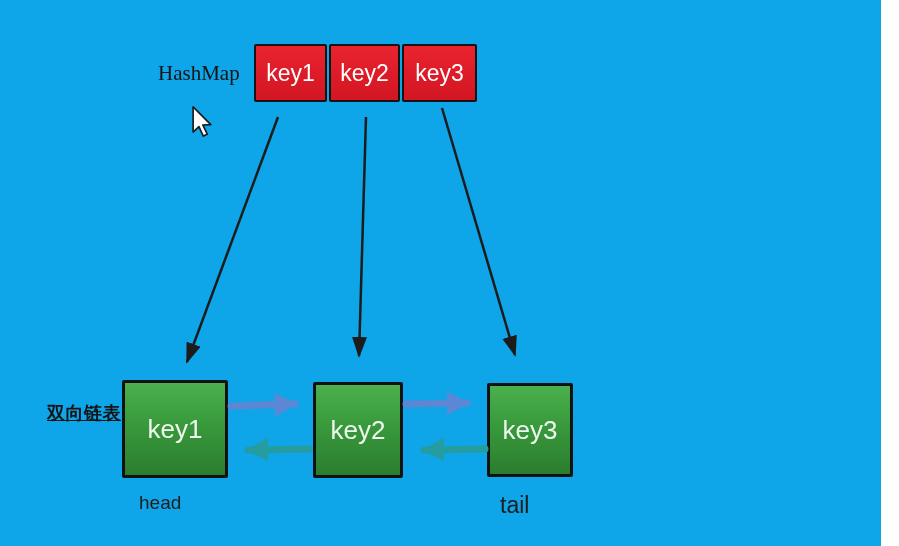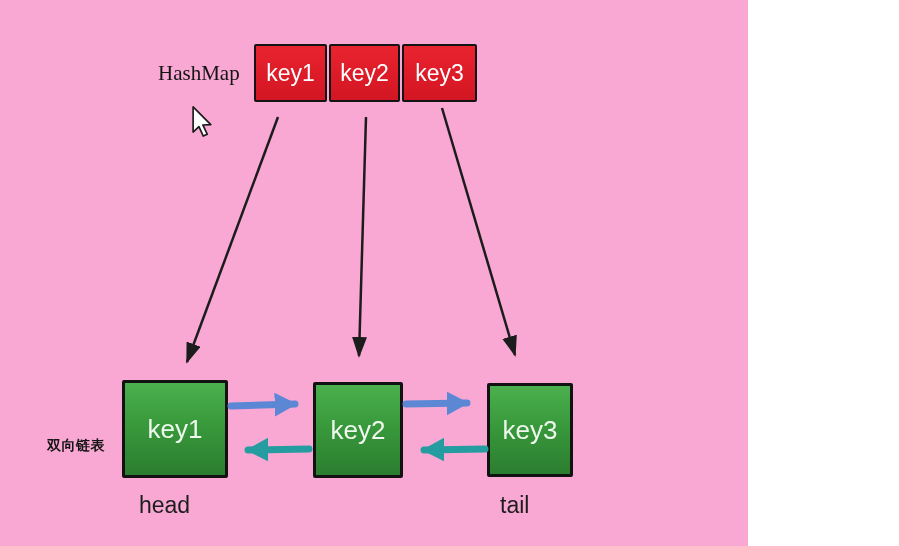--- a/index.html
+++ b/index.html
@@ -1,34 +1,35 @@
 <!DOCTYPE html>
 <html><head>
 <meta charset="utf-8">
 <style>
   html,body{margin:0;padding:0;}
   .canvas{
     position:relative;
-    width:748px;height:546px;
-    background:#f9a8d4;
+    width:881px;height:546px;
+    background:#0ea5e9;
     overflow:hidden;
     font-family:"Liberation Sans", sans-serif;
   }
   .label{position:absolute;color:#141414;}
   .hashmap-label{
     left:158px;top:61px;
     font-family:"Liberation Serif", serif;
     font-size:21px;
   }
   .dll-label{
-    left:47px;top:437px;
-    font-size:14px;font-weight:bold;
+    left:47px;top:401px;
+    font-size:18px;font-weight:bold;
     letter-spacing:0.5px;
+    text-decoration:underline;
   }
-  .head-label{left:139px;top:492px;font-size:23px;color:#1d1d1d;}
+  .head-label{left:139px;top:492px;font-size:19px;color:#1d1d1d;}
   .tail-label{left:500px;top:492px;font-size:23px;color:#1d1d1d;}
 
   .hash-row{
     position:absolute;left:254px;top:44px;
     display:flex;gap:2px;
   }
   .hash-cell{
     height:58px;
     background:linear-gradient(180deg,#e8242f 0%,#dd1b28 55%,#d21623 100%);
     border:2px solid #141414;

